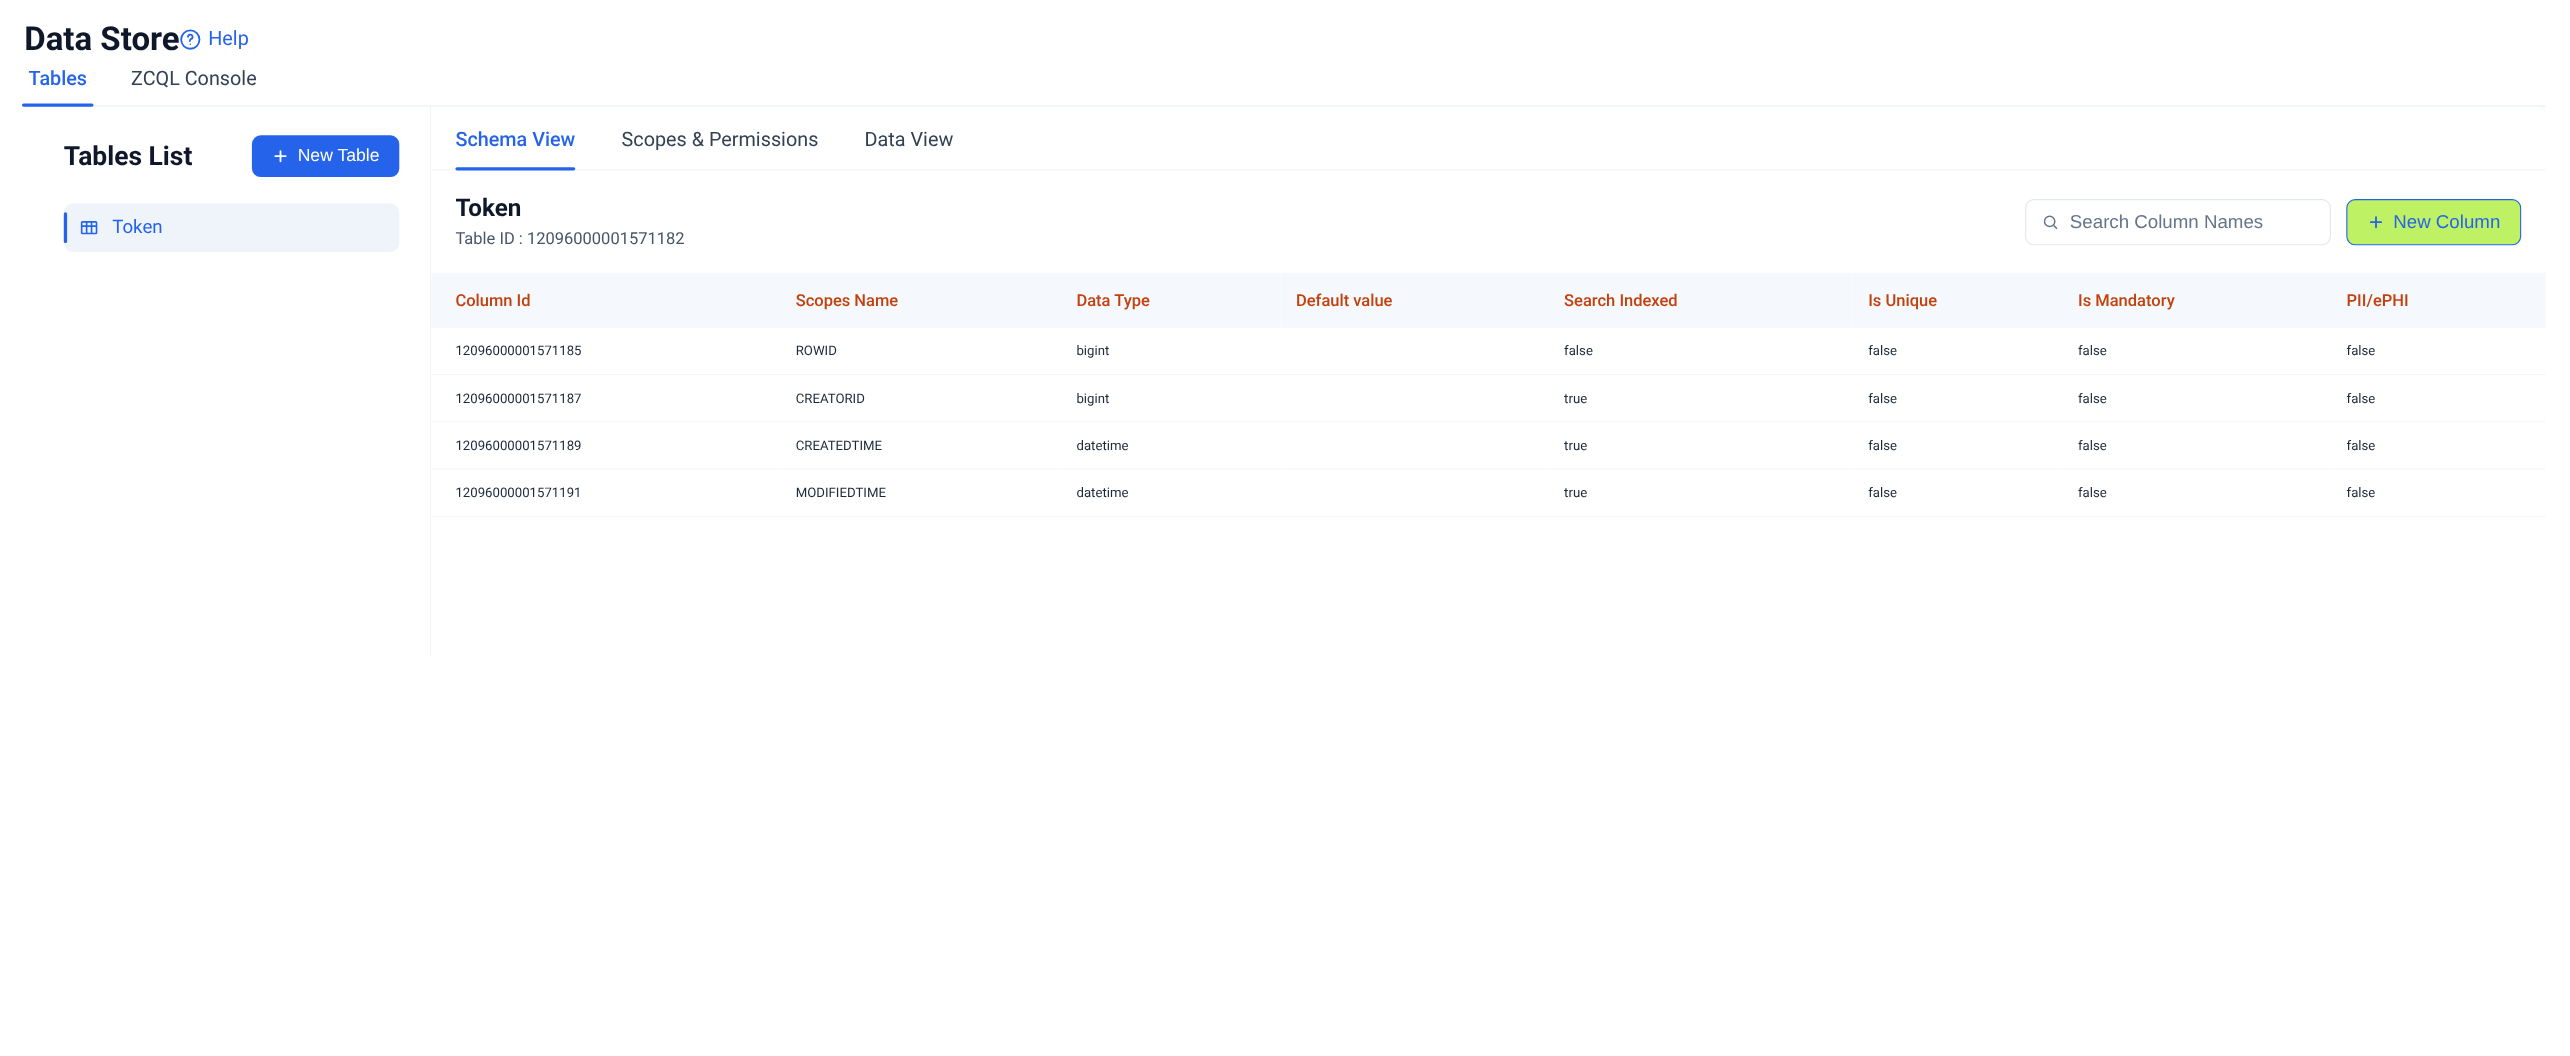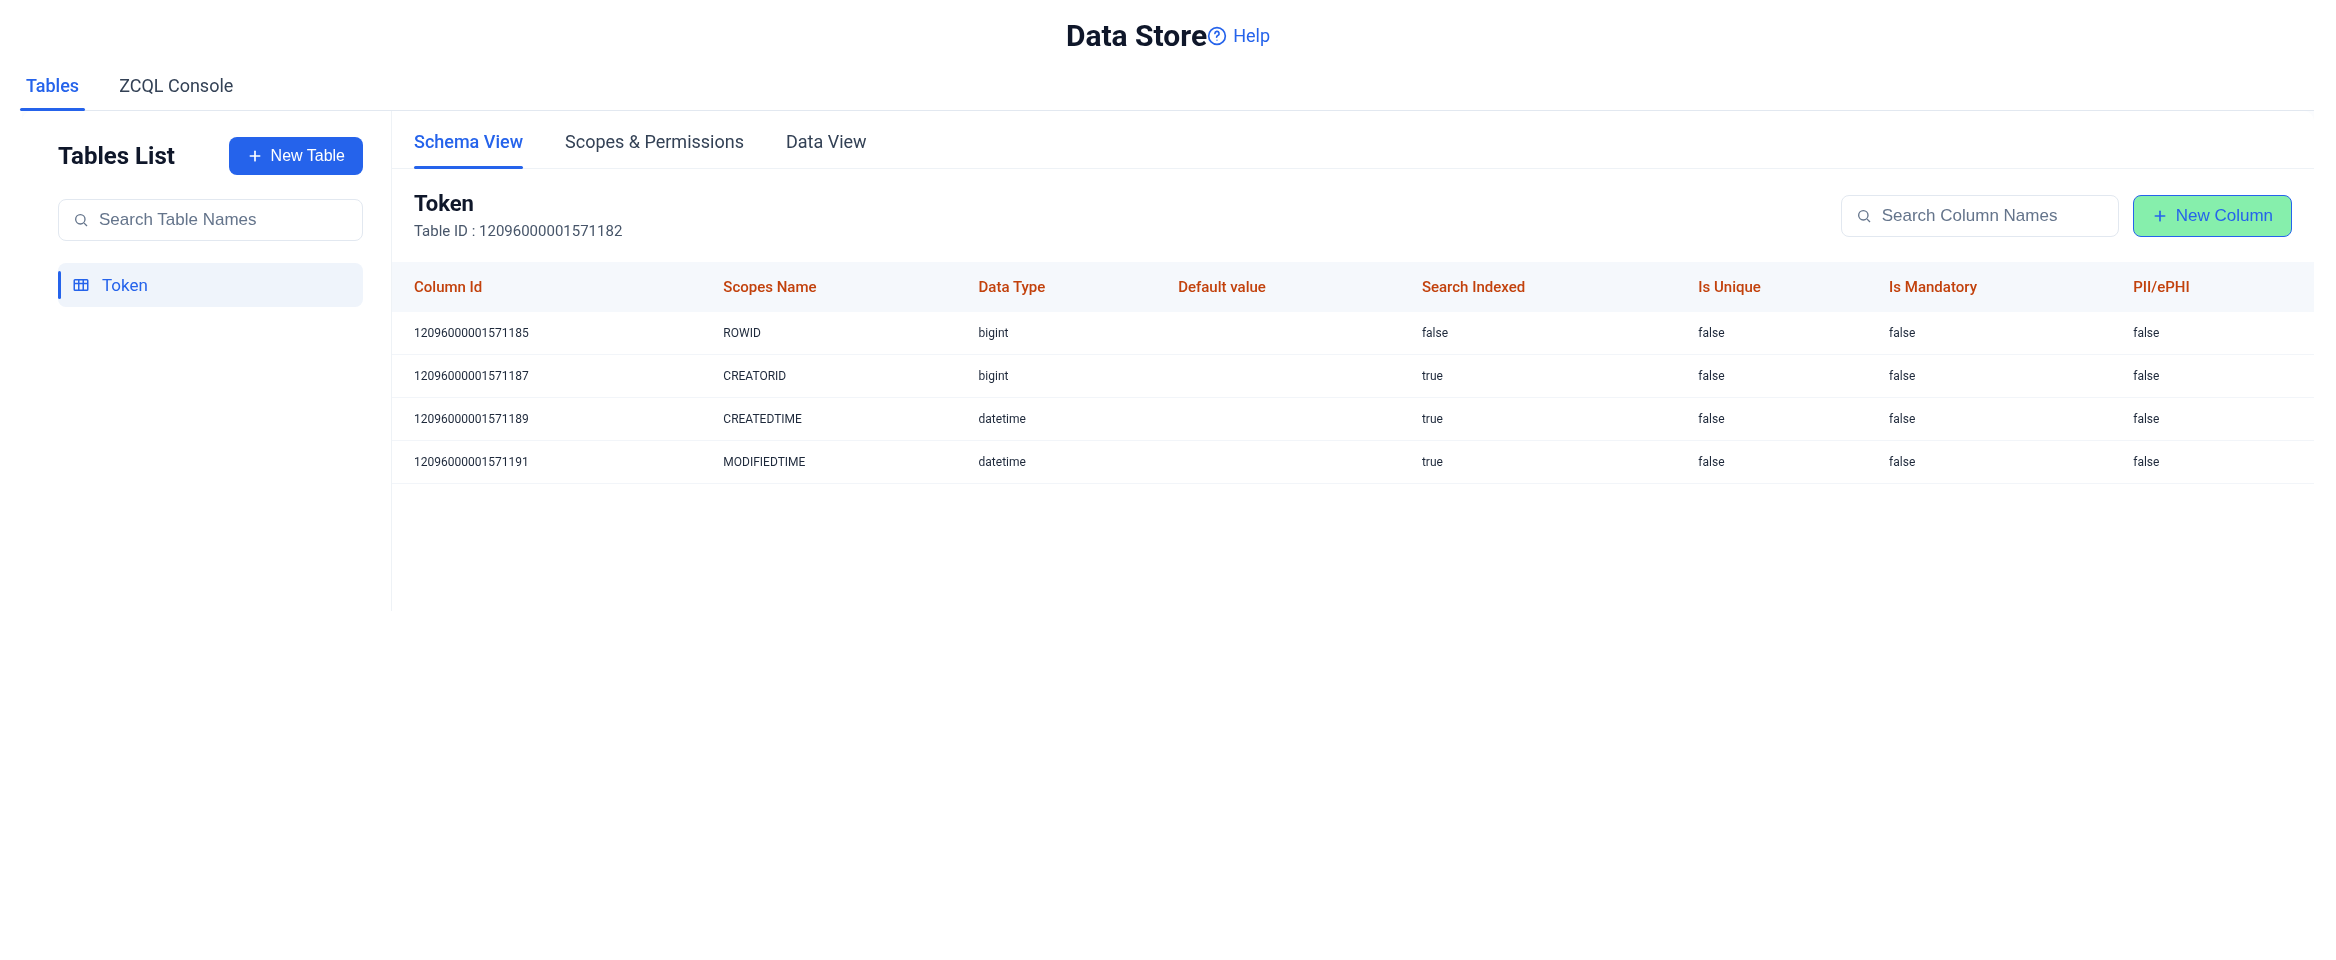--- a/index.html
+++ b/index.html
@@ -6,23 +6,23 @@
   body {
     font-family: -apple-system, BlinkMacSystemFont, "Segoe UI", Roboto, Helvetica, Arial, sans-serif;
     color: #1e293b;
     background: #ffffff;
   }
   .page {
     padding: 18px 22px 0 22px;
   }
   .page-header {
     display: flex;
-    justify-content: center;
-    align-items: center;
-    margin-bottom: 22px;
+    justify-content: flex-start;
+    align-items: center;
+    margin-bottom: 8px;
   }
   .page-title {
     font-size: 30px;
     font-weight: 700;
     color: #0f172a;
   }
   .help-link {
     color: #2563eb;
     font-size: 18px;
     display: inline-flex;
@@ -91,21 +91,21 @@
     padding: 10px 18px;
     font-size: 16px;
     font-weight: 500;
     border-radius: 8px;
     display: inline-flex;
     align-items: center;
     gap: 8px;
     cursor: pointer;
   }
   .btn-outline {
-    background: #86efac;
+    background: #bef264;
     color: #2563eb;
     border: 1.5px solid #2563eb;
     padding: 10px 18px;
     font-size: 17px;
     font-weight: 500;
     border-radius: 8px;
     display: inline-flex;
     align-items: center;
     gap: 8px;
     cursor: pointer;
@@ -272,27 +272,20 @@
     <div class="sidebar">
       <div class="sidebar-header">
         <div class="sidebar-title">Tables List</div>
         <button class="btn-primary">
           <svg class="plus-icon" viewBox="0 0 24 24" fill="none" stroke="#ffffff" stroke-width="2.5" stroke-linecap="round">
               <line x1="12" y1="5" x2="12" y2="19"></line>
               <line x1="5" y1="12" x2="19" y2="12"></line>
             </svg>
           <span>New Table</span>
         </button>
-      </div>
-      <div class="search-wrap">
-        <svg class="search-icon" viewBox="0 0 24 24" fill="none" stroke="currentColor" stroke-width="2">
-            <circle cx="11" cy="11" r="7"></circle>
-            <line x1="21" y1="21" x2="16.65" y2="16.65"></line>
-          </svg>
-        <input type="text" placeholder="Search Table Names" style="">
       </div>
       <div class="table-list">
         <div class="table-list-item active">
           <svg class="table-icon" viewBox="0 0 24 24" fill="none" stroke="#2563eb" stroke-width="2">
             <rect x="3" y="5" width="18" height="14" rx="1"></rect>
             <line x1="3" y1="10" x2="21" y2="10"></line>
             <line x1="9" y1="5" x2="9" y2="19"></line>
             <line x1="15" y1="5" x2="15" y2="19"></line>
           </svg>
           <span class="table-item-label">Token</span>

